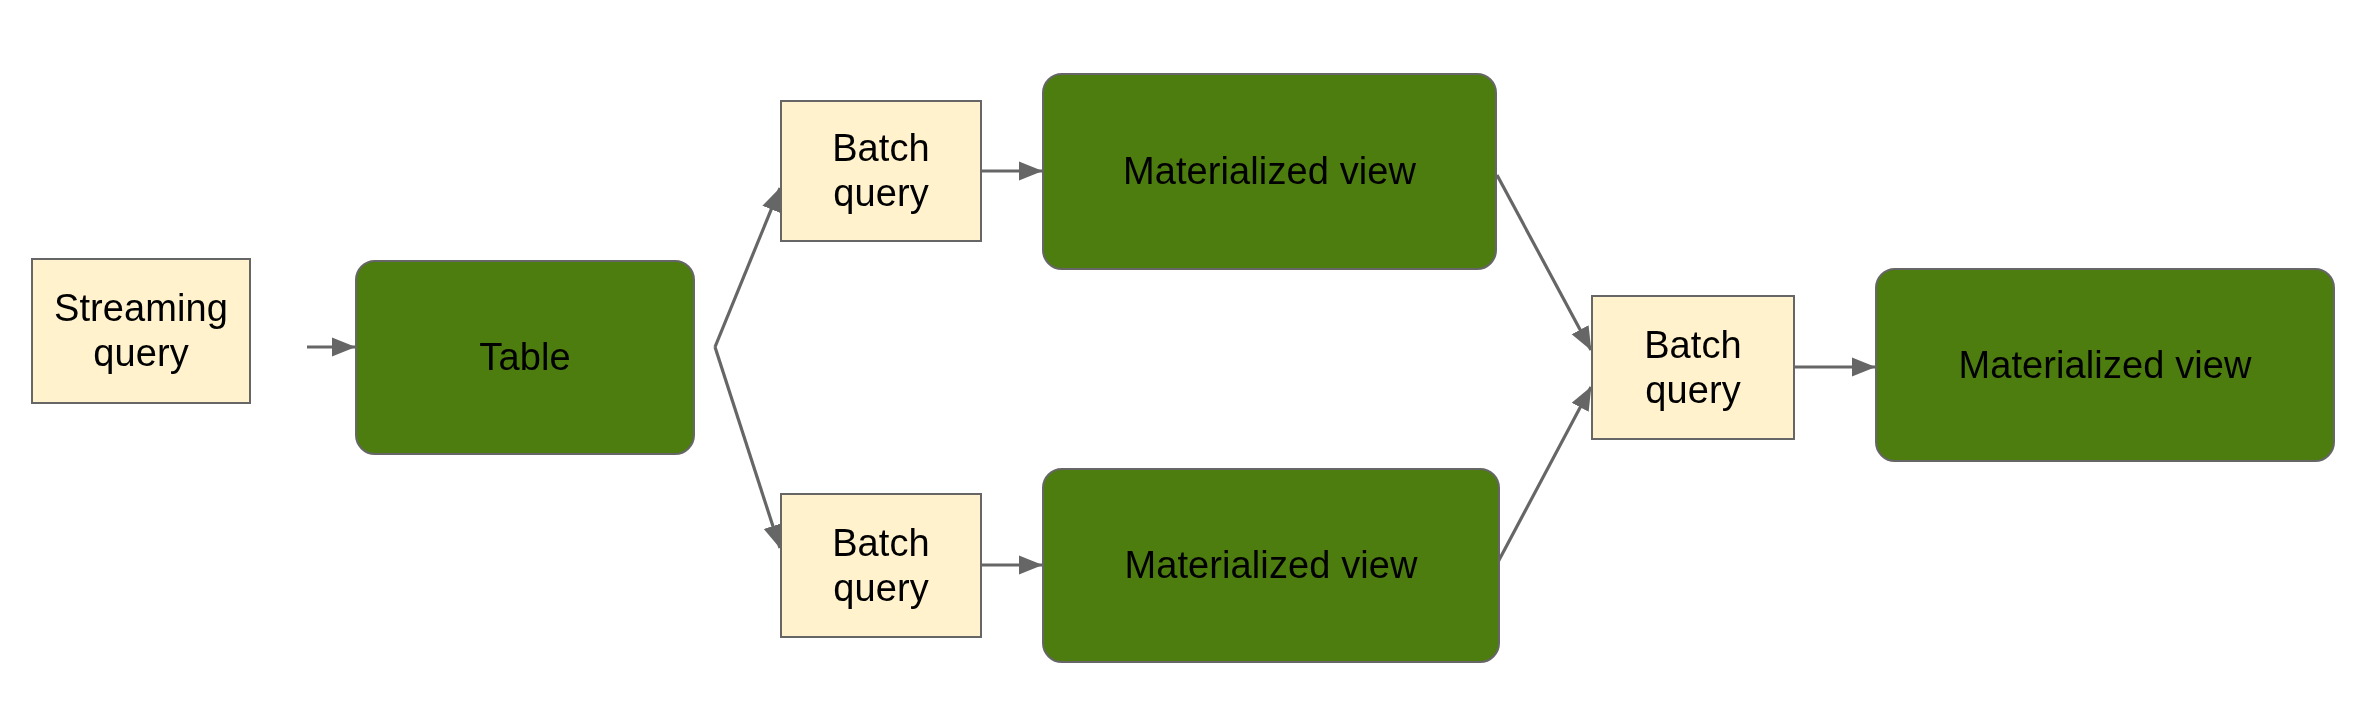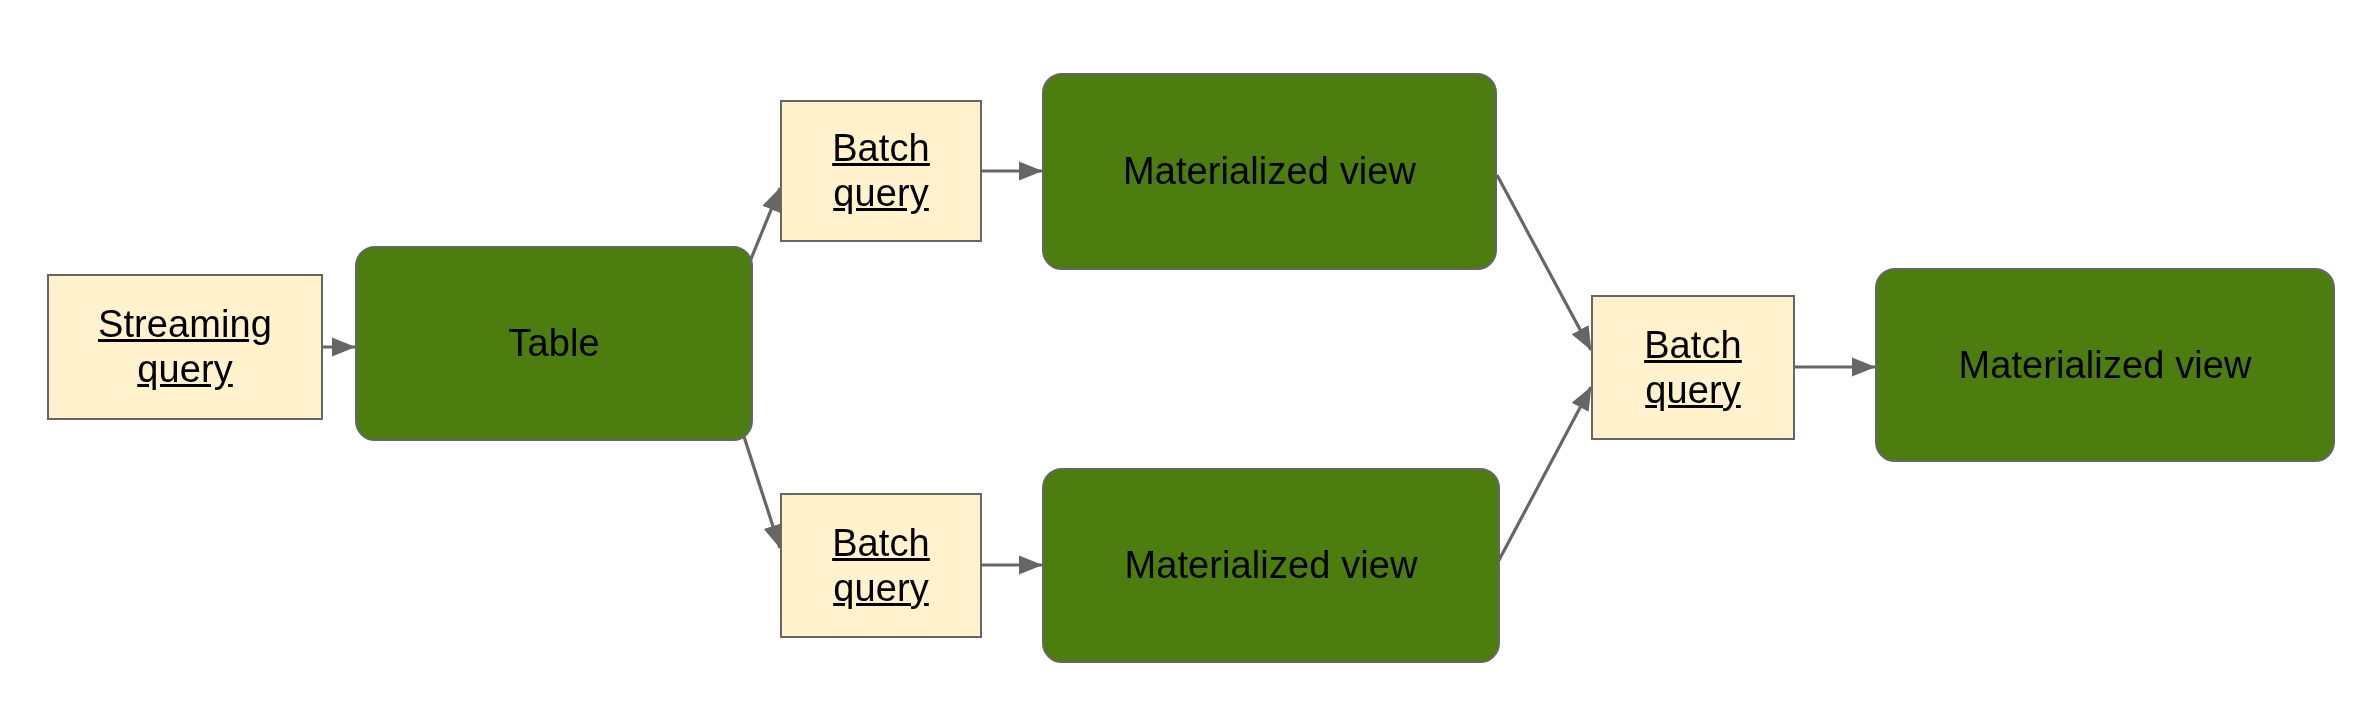--- a/index.html
+++ b/index.html
@@ -37,21 +37,20 @@
     color: #000000;
     font-size: 38px;
     line-height: 1.18;
     letter-spacing: 0.1px;
     font-family: "Liberation Sans", sans-serif;
     white-space: pre-line;
   }
   .node.process {
     background: #fff2cc;
     border-radius: 0;
-    text-decoration: underline;
   }
   .node.store {
     background: #4d7c0f;
     border-radius: 20px;
   }
 </style>
 </head>
 <body>
 
 <div id="canvas">
@@ -67,24 +66,24 @@
         <line x1="715" y1="347" x2="780" y2="188" marker-end="url(#arrowhead)"></line>
         <line x1="715" y1="347" x2="780" y2="548" marker-end="url(#arrowhead)"></line>
         <line x1="982" y1="171" x2="1042" y2="171" marker-end="url(#arrowhead)"></line>
         <line x1="982" y1="565" x2="1042" y2="565" marker-end="url(#arrowhead)"></line>
         <line x1="1497" y1="175" x2="1591" y2="350" marker-end="url(#arrowhead)"></line>
         <line x1="1498" y1="562" x2="1591" y2="387" marker-end="url(#arrowhead)"></line>
         <line x1="1795" y1="367" x2="1875" y2="367" marker-end="url(#arrowhead)"></line>
       </g>
   </svg>
 
-  <div class="node process" style="left:31px;  top:274px; width:276px; height:146px;margin-left:16px;">Streaming
+  <div class="node process" style="left:31px;  top:258px; width:220px; height:146px;">Streaming
 query</div>
 
-  <div class="node store" style="left:355px; top:246px; width:398px; height:195px;">Table</div>
+  <div class="node store" style="left:355px; top:260px; width:340px; height:195px;">Table</div>
 
   <div class="node process" style="left:780px; top:100px; width:202px; height:142px;">Batch
 query</div>
 
   <div class="node store" style="left:1042px; top:73px; width:455px; height:197px;">Materialized view</div>
 
   <div class="node process" style="left:780px; top:493px; width:202px; height:145px;">Batch
 query</div>
 
   <div class="node store" style="left:1042px; top:468px; width:458px; height:195px;">Materialized view</div>

